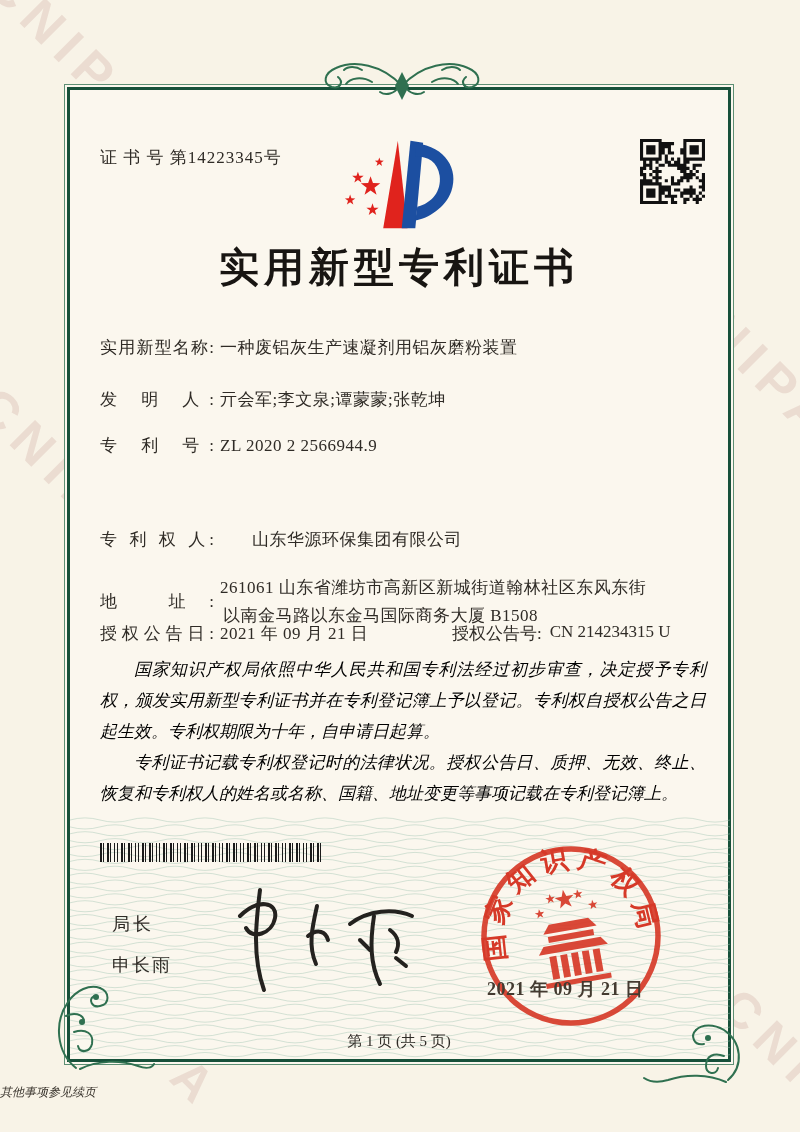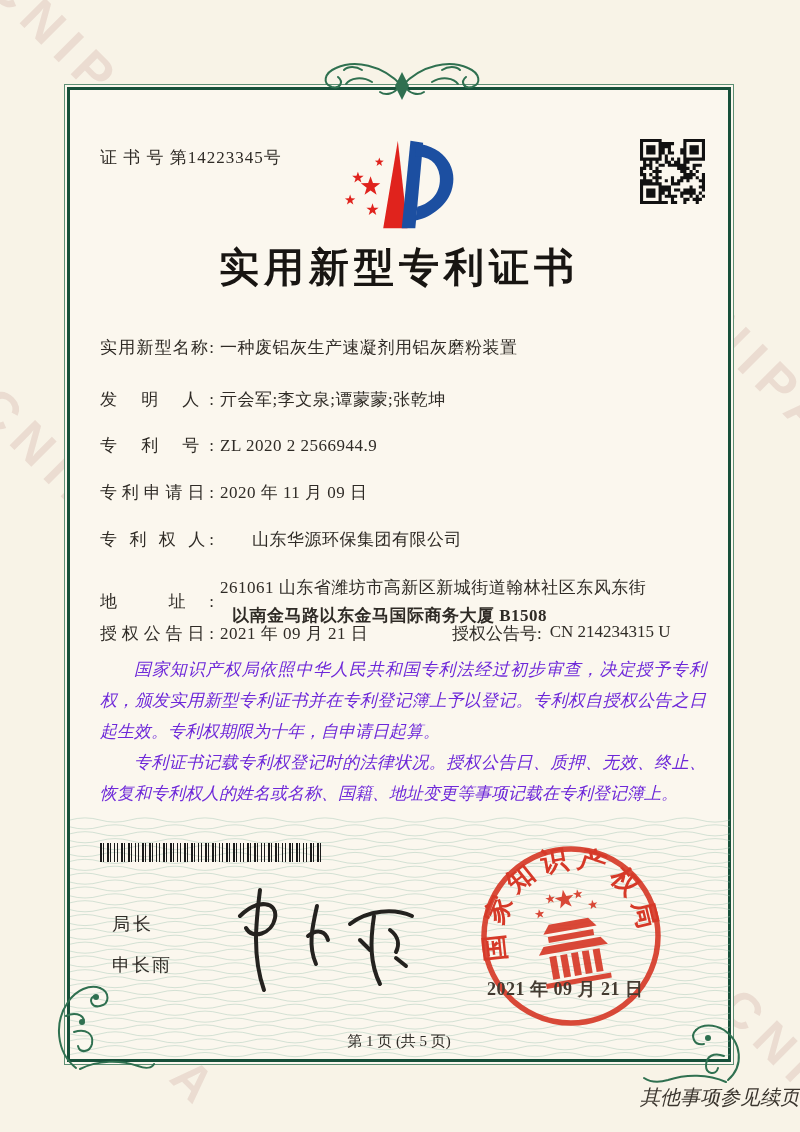--- a/index.html
+++ b/index.html
@@ -29,44 +29,44 @@
   .logo { position:absolute; left:318px; top:132px; width:146px; height:104px; z-index:5; }
   .qr { position:absolute; left:640px; top:139px; width:65px; height:65px; z-index:5; }
   .title {
     position:absolute; left:64px; top:240px; width:670px; text-align:center;
     font-size:40px; font-weight:bold; letter-spacing:5px; color:#181512; z-index:5;
   }
   
   .field { position:absolute; left:100px; display:flex; font-size:17px; z-index:5;align-items:center; }
   .field .lbl { width:114px; flex:0 0 114px; text-align:justify; text-align-last:justify; }
   .field .val { margin-left:6px; letter-spacing:0.5px; }
-  .val2 { margin-left:12px;font-weight:bold; }
+  .val2 { margin-left:3px; }
   .grant-num { position:absolute; left:452px; top:0; display:flex; font-size:17px; }
   .grant-num .lbl2 { margin-right:8px; }
   
   .paras { position:absolute; left:100px; top:654px; width:606px; z-index:5;
-    font-size:17px; line-height:31px; font-style:italic; color:#6d28d9; }
+    font-size:17px; line-height:31px; font-style:italic; color:#000000; }
   .paras p { text-indent:2em; text-align:justify; }
   
   .barcode {
     position:absolute; left:100px; top:843px; width:224px; height:19px; z-index:5;
     background-image:repeating-linear-gradient(90deg,
       #1b1b1b 0 2px, transparent 2px 3px, #1b1b1b 3px 4px, transparent 4px 7px,
       #1b1b1b 7px 9px, transparent 9px 10px, #1b1b1b 10px 11px, transparent 11px 14px,
       #1b1b1b 14px 15px, transparent 15px 17px, #1b1b1b 17px 18px, transparent 18px 21px);
   }
   .signer { position:absolute; left:112px; top:912px; font-size:18px; letter-spacing:3px; z-index:5; }
   .signer .name { margin-top:17px; letter-spacing:2px; }
   .handsig { position:absolute; left:222px; top:882px; width:215px; height:115px; z-index:5; }
   .seal { position:absolute; left:476px; top:841px; width:190px; height:190px; z-index:6; transform:rotate(-10deg); }
   .seal-date { position:absolute; left:487px; top:977px; width:170px; font-size:18px; font-weight:bold;
     color:#433a30; letter-spacing:0.5px; z-index:7; }
   .page-num { position:absolute; left:64px; top:1032px; width:670px; text-align:center; font-size:15px; z-index:5; }
-  .footer-note { position:absolute; left:0; top:1084px; width:800px; text-align:right;
-    font-size:20px; font-style:italic; color:#3a352e; z-index:5; }
+  .footer-note { position:absolute; left:0; top:1084px; width:800px; text-align:left;
+    font-size:12px; font-style:italic; color:#3a352e; z-index:5; }
   .flourish { position:absolute; z-index:4; }
 </style>
 </head>
 <body>
 
 <div class="page">
 
   <svg width="0" height="0" style="position:absolute">
     <defs>
       <path id="star5" d="M0,-10 L2.35,-3.24 L9.51,-3.09 L3.8,1.24 L5.88,8.09 L0,4 L-5.88,8.09 L-3.8,1.24 L-9.51,-3.09 L-2.35,-3.24 Z"></path>
@@ -184,24 +184,20 @@
     <span class="val">一种废铝灰生产速凝剂用铝灰磨粉装置</span>
   </div>
   <div class="field" style="top:388px;">
     <span class="lbl">发 明 人:</span>
     <span class="val">亓会军;李文泉;谭蒙蒙;张乾坤</span>
   </div>
   <div class="field" style="top:434px;">
     <span class="lbl">专 利 号:</span>
     <span class="val">ZL 2020 2 2566944.9</span>
   </div>
-  <div class="field" style="top:481px;">
-    <span class="lbl">专利申请日:</span>
-    <span class="val">2020 年 11 月 09 日</span>
-  </div>
   <div class="field" style="top:528px;gap:32px;">
     <span class="lbl">专 利 权 人:</span>
     <span class="val">山东华源环保集团有限公司</span>
   </div>
   <div class="field" style="top:576px;">
     <span class="lbl">地 址:</span>
     <span class="val">
       <span style="display:block;">261061 山东省潍坊市高新区新城街道翰林社区东风东街</span>
       <span style="display:block; margin-top:5px;" class="val2">以南金马路以东金马国际商务大厦 B1508</span>
     </span>

